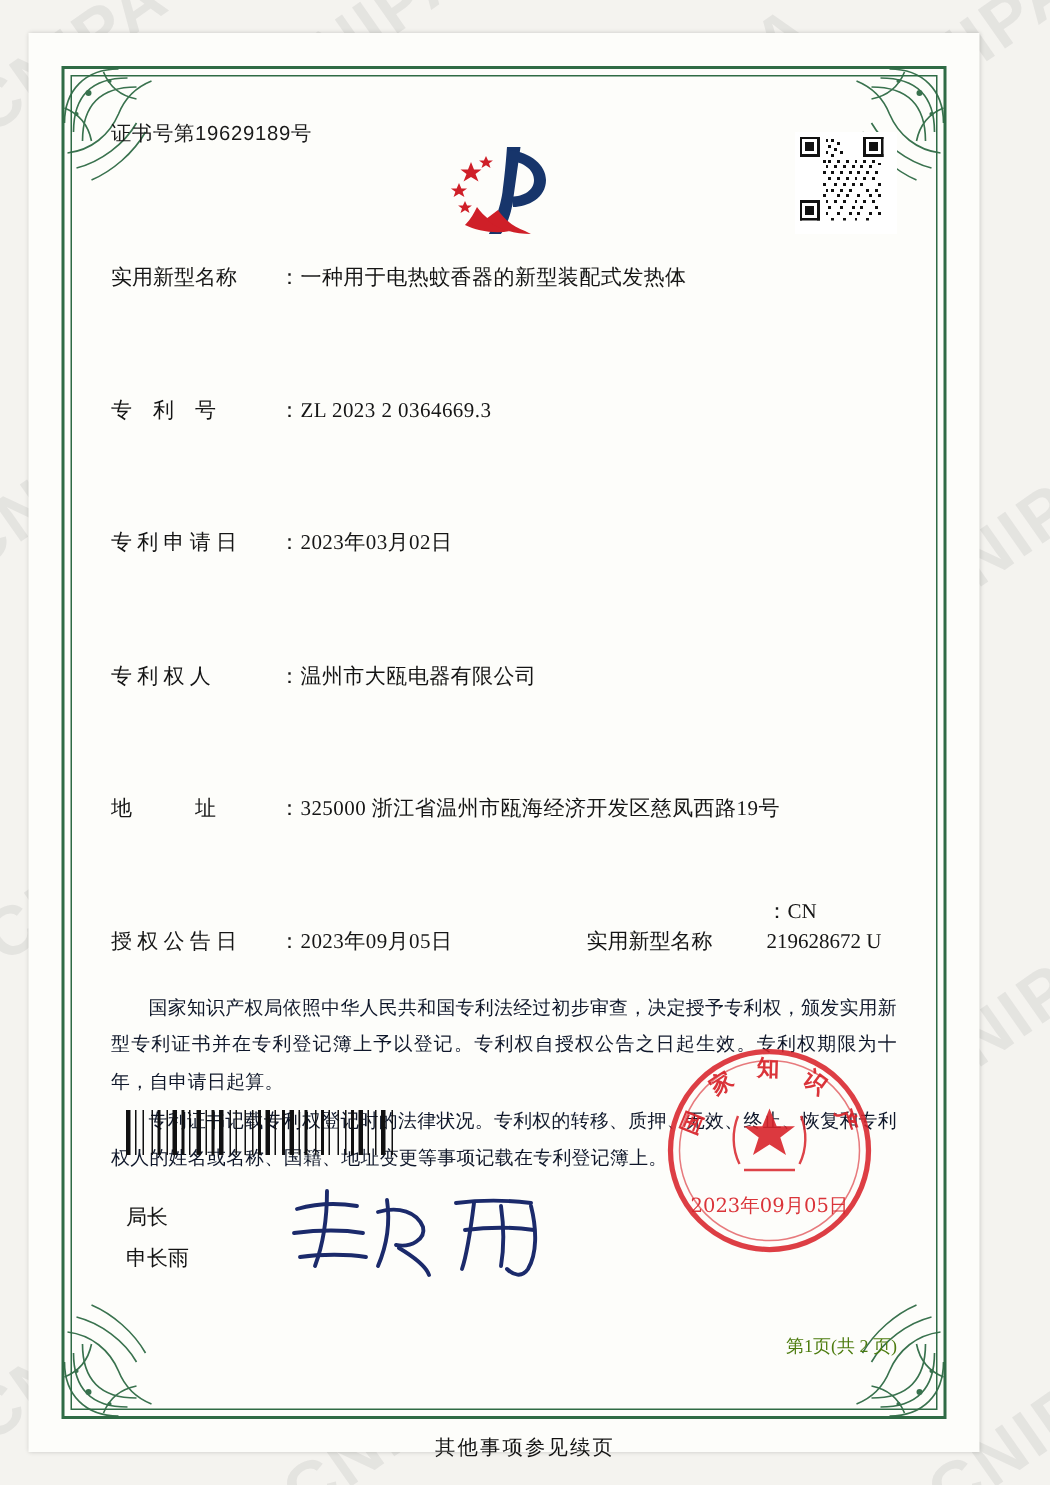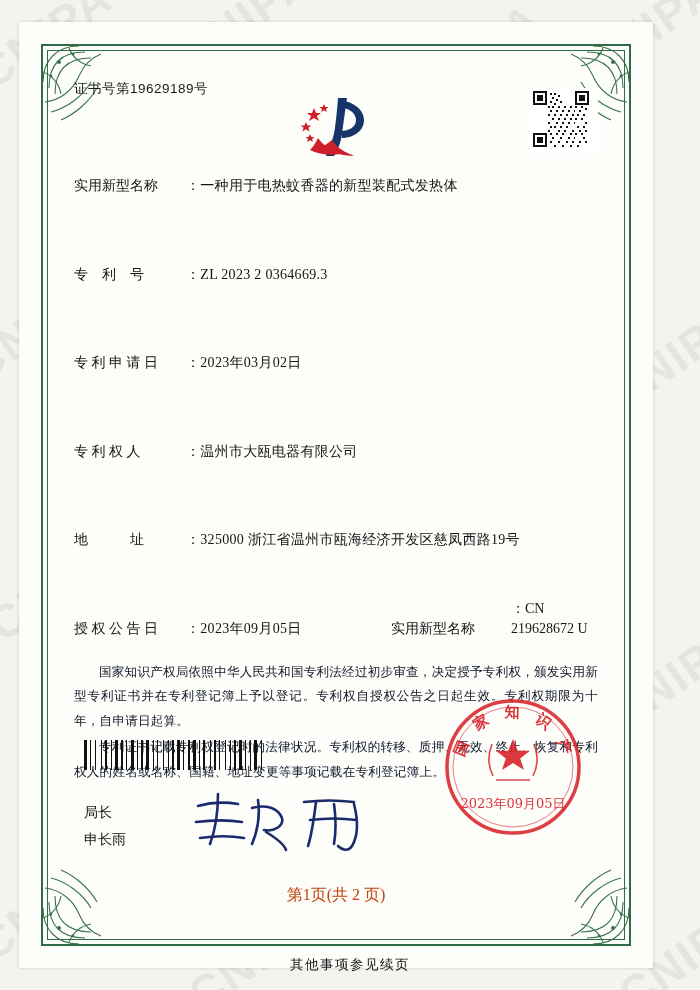--- a/index.html
+++ b/index.html
@@ -121,21 +121,21 @@
   .sign-block{
     position:absolute;left:10px;top:720px;
     font-size:14px;color:#141414;line-height:1.9;
   }
   .signature{
     position:absolute;left:112px;top:708px;
     width:200px;height:70px;
   }
   .footer-page{
     position:absolute;left:0;right:0;bottom:22px;
-    text-align:center;font-size:16px;color:#c2410c;
+    text-align:right;font-size:12px;color:#4d7c0f;
   }
   .outside-note{
     position:absolute;left:0;right:0;bottom:16px;
     text-align:center;font-size:13.5px;color:#111;letter-spacing:1.5px;
     z-index:3;
     font-family:"DejaVu Serif","Liberation Serif",serif;
   }
 </style>
 </head>
 <body>

